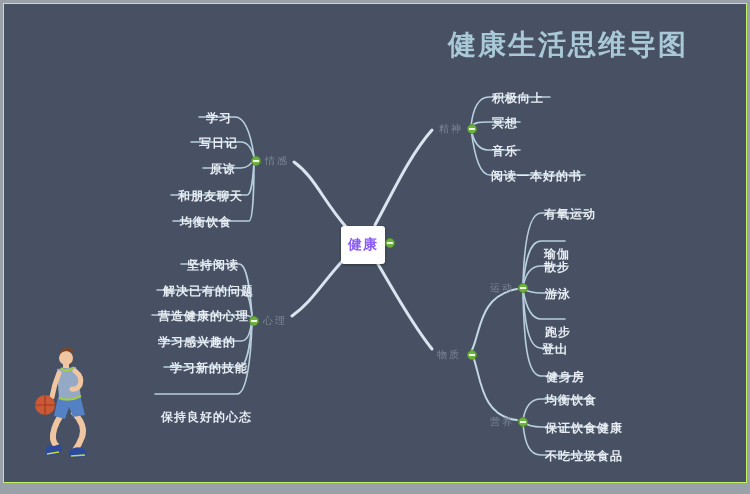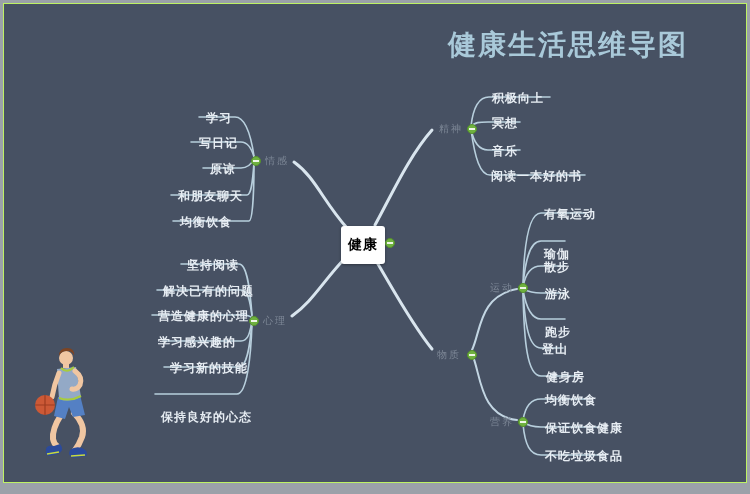--- a/index.html
+++ b/index.html
@@ -44,21 +44,21 @@
     white-space:nowrap;
     line-height:15px;
   }
   .center-node{
     position:absolute;left:337px;top:222px;
     width:44px;height:38px;
     background:#ffffff;
     border-radius:3px;
     box-shadow:0 1px 3px rgba(0,0,0,.35);
     display:flex;align-items:center;justify-content:center;
-    color:#000000;
+    color:#8b5cf6;
     font-size:14px;font-weight:bold;
     letter-spacing:1px;
     text-align:right;
   }
   .minus{
     position:absolute;
     width:10px;height:10px;
     background:#6fb13f;
     border:1px solid #55912c;
     border-radius:50%;

